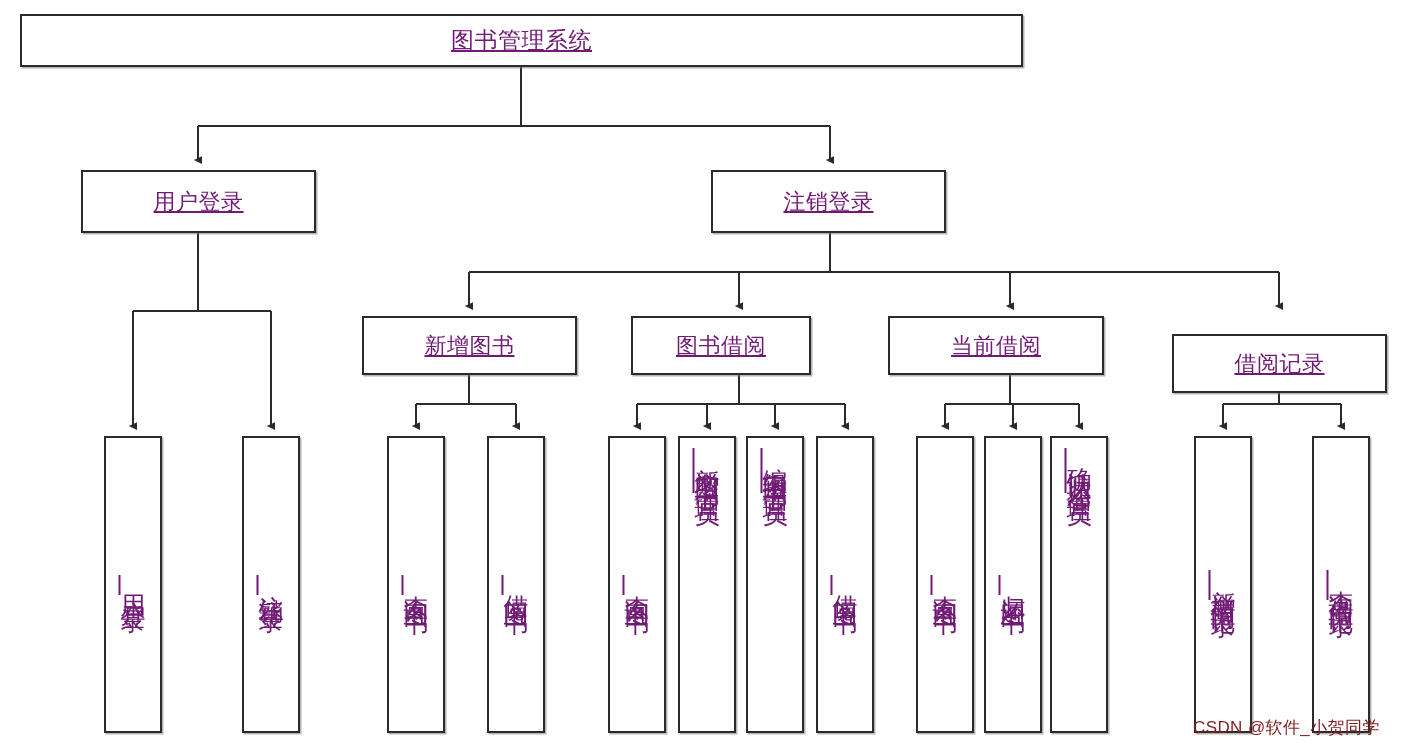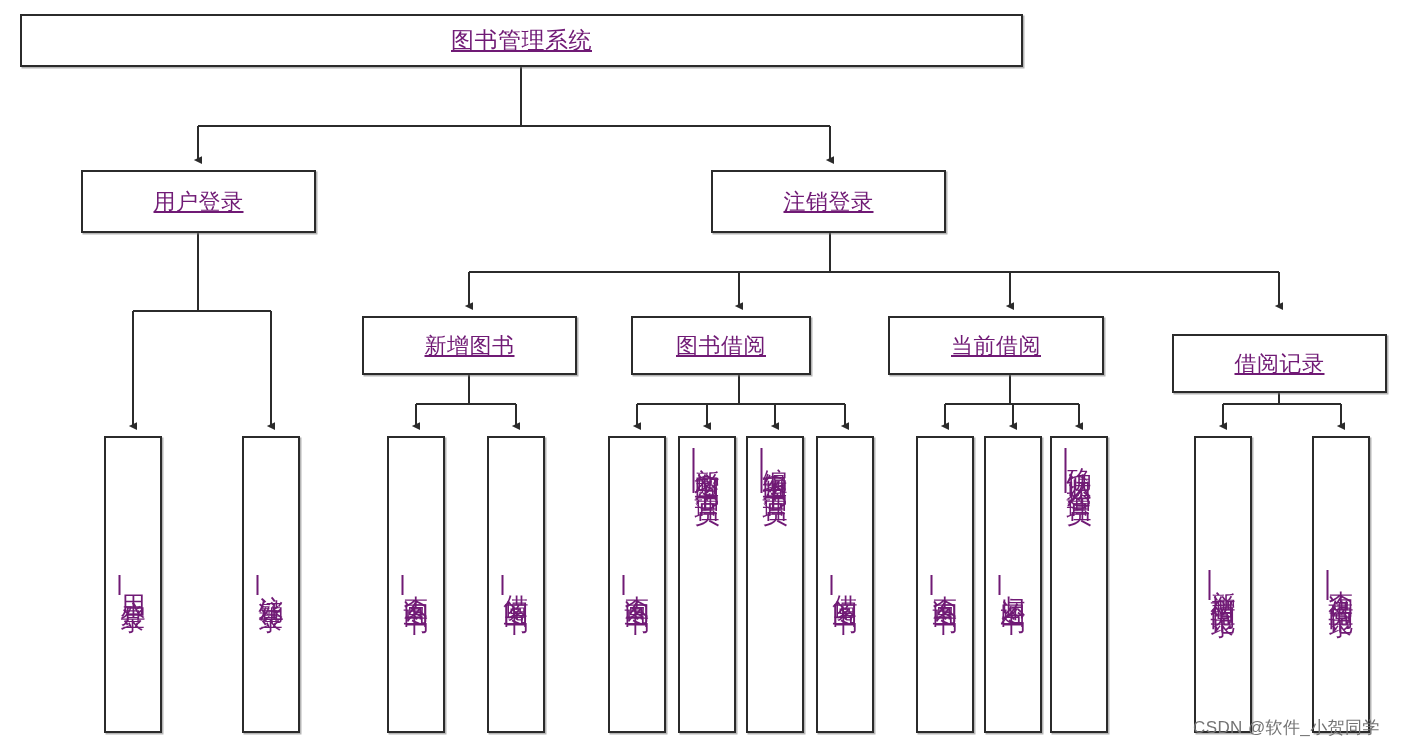--- a/index.html
+++ b/index.html
@@ -64,21 +64,21 @@
     letter-spacing: 5px;
     white-space: nowrap;
   }
   .node.vert.midalign {
     align-items: center;
     padding-top: 0;
   }
   .watermark {
     position: absolute;
     font-size: 17px;
-    color: #737373;
+    color: #7f1d1d;
     white-space: nowrap;
     letter-spacing: 0.4px;
   }
 </style>
 </head>
 <body>
 
 <div id="canvas">
 
   <svg id="edges" viewBox="0 0 1405 747" xmlns="http://www.w3.org/2000/svg">

